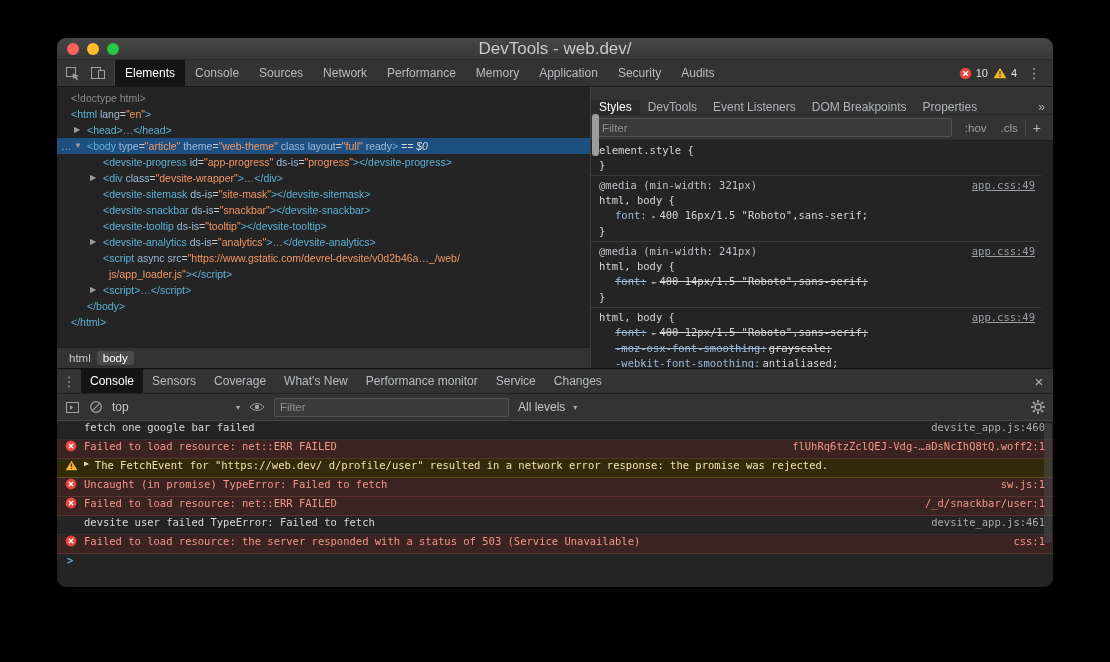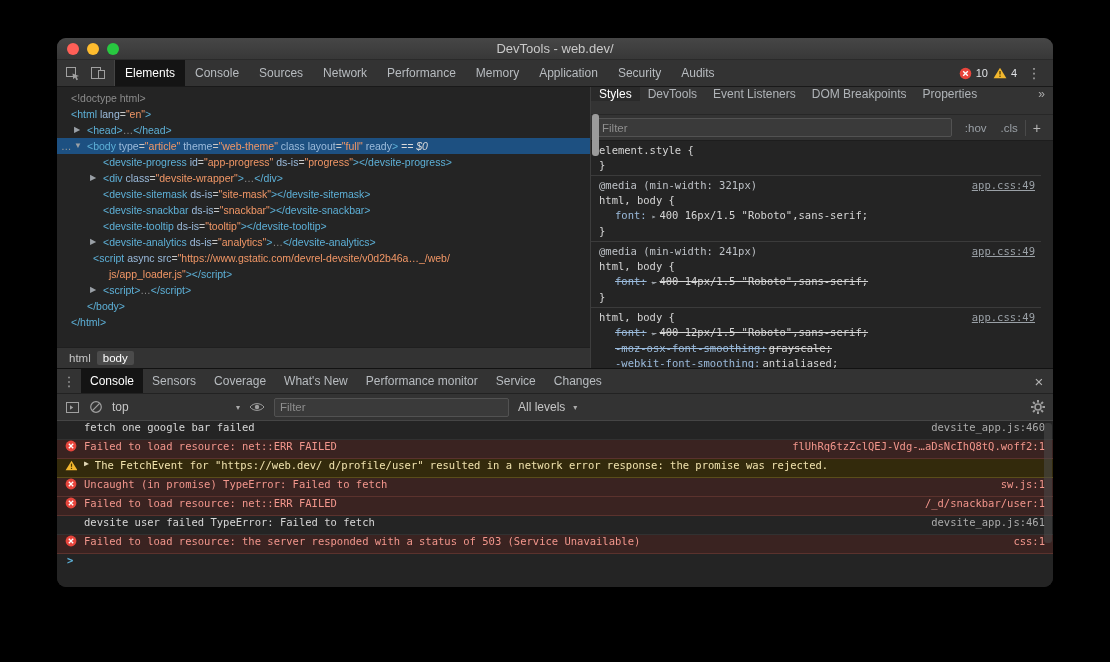--- a/index.html
+++ b/index.html
@@ -5,21 +5,21 @@
   *{margin:0;padding:0;box-sizing:border-box}
   html,body{width:1110px;height:662px;background:#000;font-family:"Liberation Sans",sans-serif;-webkit-font-smoothing:antialiased}
   .stage{position:relative;width:1110px;height:662px;background:#000;overflow:hidden}
   .window{position:absolute;left:57px;top:38px;width:996px;height:549px;background:#242424;border-radius:9px;overflow:hidden;display:flex;flex-direction:column;box-shadow:0 25px 70px rgba(0,0,0,.85)}
 
   
   .titlebar{flex:0 0 22px;background:linear-gradient(#464646,#383838);position:relative;display:flex;align-items:center;justify-content:center;border-bottom:1px solid #2a2a2a}
   .lights{position:absolute;left:10px;top:5px;display:flex;gap:8px}
   .light{width:12px;height:12px;border-radius:50%}
   .light.r{background:#ff5f57}.light.y{background:#febc2e}.light.g{background:#28c840}
-  .title{font-size:13px;color:#c9c9c9}
+  .title{font-size:17px;color:#c9c9c9}
 
   
   .tabbar{flex:0 0 27px;background:#333;display:flex;align-items:stretch;font-size:12px;color:#b8bcc0;border-bottom:1px solid #191919}
   .tools{display:flex;align-items:center;gap:10px;padding:0 8px;border-right:1px solid #444}
   .tbtn{display:flex;align-items:center}
   .tab{display:flex;align-items:center;padding:0 10px;white-space:nowrap}
   .tab.sel{background:#141414;color:#fff}
   .badges{margin-left:auto;display:flex;align-items:center;gap:5px;padding-right:7px}
   .badge{display:flex;align-items:center;gap:4px;font-size:11px;color:#dfe1e5}
   .kebab{color:#ababab;font-size:14px;padding:0 5px}
@@ -32,21 +32,21 @@
   .drow.sel{background:#1d5081}
   .darr{position:absolute;top:0;font-size:8px;color:#9aa0a6}
   .dots{position:absolute;left:4px;color:#9b9b9b}
   .tk-tag{color:#5db0d7}.tk-attr{color:#9bbbdc}.tk-str{color:#f29766}.tk-dim{color:#8c8c8c}.tk-eq{color:#c8c8c8}.tk-meta{color:#dadada;font-style:italic}
   .crumbs{flex:0 0 21px;background:#333;border-top:1px solid #1f1f1f;display:flex;align-items:center;gap:0;font-size:11.5px;color:#c4c4c4;padding-left:6px}
   .crumb{padding:1px 6px;border-radius:2px}
   .crumb.sel{background:#4b4b4b;color:#fff}
 
   
   .styles{flex:1;display:flex;flex-direction:column;position:relative;background:#242424;min-width:0}
-  .stabs{flex:0 0 27px;background:#333;display:flex;align-items:flex-start;font-size:12px;color:#b0b4b8}
+  .stabs{flex:0 0 27px;background:#333;display:flex;align-items:flex-end;font-size:12px;color:#b0b4b8}
   .stab{display:flex;align-items:center;padding:0 8px;white-space:nowrap}
   .stab.sel{background:#2a2a2a;color:#fff}
   .smore{margin-left:auto;display:flex;align-items:center;padding:0 8px;color:#ababab}
   .sfilterrow{flex:0 0 27px;background:#333;border-top:1px solid #272727;border-bottom:1px solid #1d1d1d;display:flex;align-items:center;padding:0 5px}
   .finput{height:19px;background:#3a3a3a;border:1px solid #525252;border-radius:2px;color:#ddd;font-size:11.5px;padding:0 5px;outline:none}
   .finput::placeholder{color:#8f8f8f}
   .sfilter{flex:1;margin-right:6px}
   .pbtn{color:#9aa0a6;font-size:11.5px;padding:0 7px;white-space:nowrap}
   .pbtn.plus{border-left:1px solid #4a4a4a;font-size:14px;color:#b5b5b5}
   .scontent{flex:1;overflow:hidden;font-family:"DejaVu Sans Mono",monospace;font-size:10.5px;line-height:15px;padding-right:12px}
@@ -156,21 +156,21 @@
           <div class="drow" style="padding-left:14px"><span><span class="tk-dim">&lt;!doctype html&gt;</span></span></div>
           <div class="drow" style="padding-left:14px"><span><span class="tk-tag">&lt;html</span><span class="tk-attr"> lang</span><span class="tk-eq">=</span><span class="tk-str">"en"</span><span class="tk-tag">&gt;</span></span></div>
           <div class="drow" style="padding-left:30px"><span class="darr" style="left:17px">▶</span><span><span class="tk-tag">&lt;head&gt;</span><span class="tk-dim">…</span><span class="tk-tag">&lt;/head&gt;</span></span></div>
           <div class="drow sel" style="padding-left:30px"><span class="dots">…</span><span class="darr" style="left:17px">▼</span><span><span class="tk-tag">&lt;body</span><span class="tk-attr"> type</span><span class="tk-eq">=</span><span class="tk-str">"article"</span><span class="tk-attr"> theme</span><span class="tk-eq">=</span><span class="tk-str">"web-theme"</span><span class="tk-attr"> class</span><span class="tk-attr"> layout</span><span class="tk-eq">=</span><span class="tk-str">"full"</span><span class="tk-attr"> ready</span><span class="tk-tag">&gt;</span><span class="tk-meta"> == $0</span></span></div>
           <div class="drow" style="padding-left:46px"><span><span class="tk-tag">&lt;devsite-progress</span><span class="tk-attr"> id</span><span class="tk-eq">=</span><span class="tk-str">"app-progress"</span><span class="tk-attr"> ds-is</span><span class="tk-eq">=</span><span class="tk-str">"progress"</span><span class="tk-tag">&gt;&lt;/devsite-progress&gt;</span></span></div>
           <div class="drow" style="padding-left:46px"><span class="darr" style="left:33px">▶</span><span><span class="tk-tag">&lt;div</span><span class="tk-attr"> class</span><span class="tk-eq">=</span><span class="tk-str">"devsite-wrapper"</span><span class="tk-tag">&gt;</span><span class="tk-dim">…</span><span class="tk-tag">&lt;/div&gt;</span></span></div>
           <div class="drow" style="padding-left:46px"><span><span class="tk-tag">&lt;devsite-sitemask</span><span class="tk-attr"> ds-is</span><span class="tk-eq">=</span><span class="tk-str">"site-mask"</span><span class="tk-tag">&gt;&lt;/devsite-sitemask&gt;</span></span></div>
           <div class="drow" style="padding-left:46px"><span><span class="tk-tag">&lt;devsite-snackbar</span><span class="tk-attr"> ds-is</span><span class="tk-eq">=</span><span class="tk-str">"snackbar"</span><span class="tk-tag">&gt;&lt;/devsite-snackbar&gt;</span></span></div>
           <div class="drow" style="padding-left:46px"><span><span class="tk-tag">&lt;devsite-tooltip</span><span class="tk-attr"> ds-is</span><span class="tk-eq">=</span><span class="tk-str">"tooltip"</span><span class="tk-tag">&gt;&lt;/devsite-tooltip&gt;</span></span></div>
           <div class="drow" style="padding-left:46px"><span class="darr" style="left:33px">▶</span><span><span class="tk-tag">&lt;devsite-analytics</span><span class="tk-attr"> ds-is</span><span class="tk-eq">=</span><span class="tk-str">"analytics"</span><span class="tk-tag">&gt;</span><span class="tk-dim">…</span><span class="tk-tag">&lt;/devsite-analytics&gt;</span></span></div>
-          <div class="drow" style="padding-left:36px"><span><span class="tk-tag">&lt;script</span><span class="tk-attr"> async</span><span class="tk-attr"> src</span><span class="tk-eq">=</span><span class="tk-str">"https://www.gstatic.com/devrel-devsite/v0d2b46a…_/web/</span></span></div>
+          <div class="drow" style="padding-left:46px"><span><span class="tk-tag">&lt;script</span><span class="tk-attr"> async</span><span class="tk-attr"> src</span><span class="tk-eq">=</span><span class="tk-str">"https://www.gstatic.com/devrel-devsite/v0d2b46a…_/web/</span></span></div>
           <div class="drow" style="padding-left:52px"><span><span class="tk-str">js/app_loader.js"</span><span class="tk-tag">&gt;&lt;/script&gt;</span></span></div>
           <div class="drow" style="padding-left:46px"><span class="darr" style="left:33px">▶</span><span><span class="tk-tag">&lt;script&gt;</span><span class="tk-dim">…</span><span class="tk-tag">&lt;/script&gt;</span></span></div>
           <div class="drow" style="padding-left:30px"><span><span class="tk-tag">&lt;/body&gt;</span></span></div>
           <div class="drow" style="padding-left:14px"><span><span class="tk-tag">&lt;/html&gt;</span></span></div>
         </div>
         <div class="crumbs">
           <span class="crumb">html</span>
           <span class="crumb sel">body</span>
         </div>
       </div>

